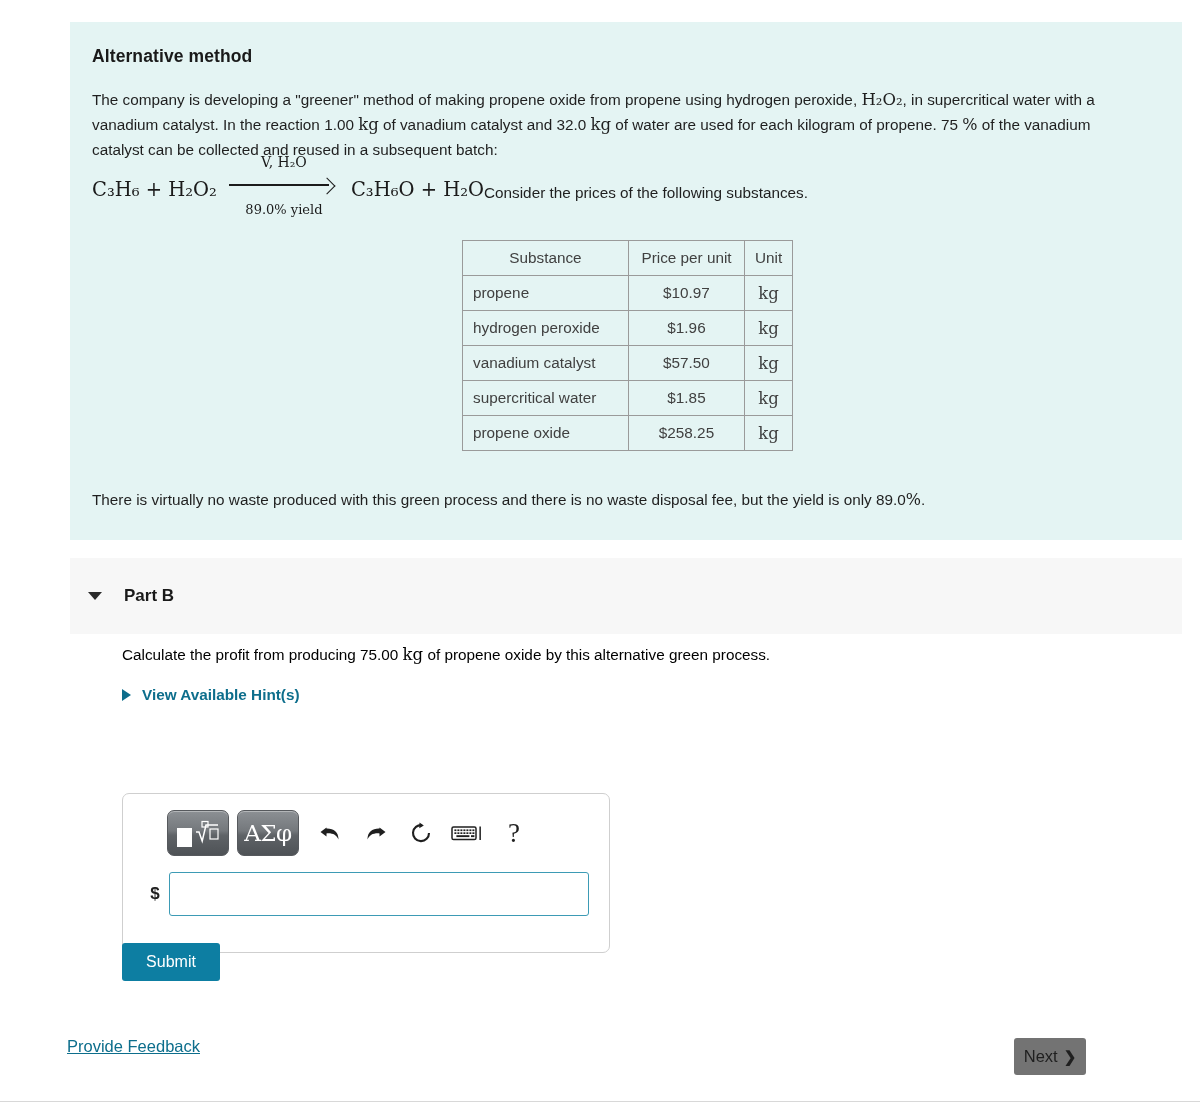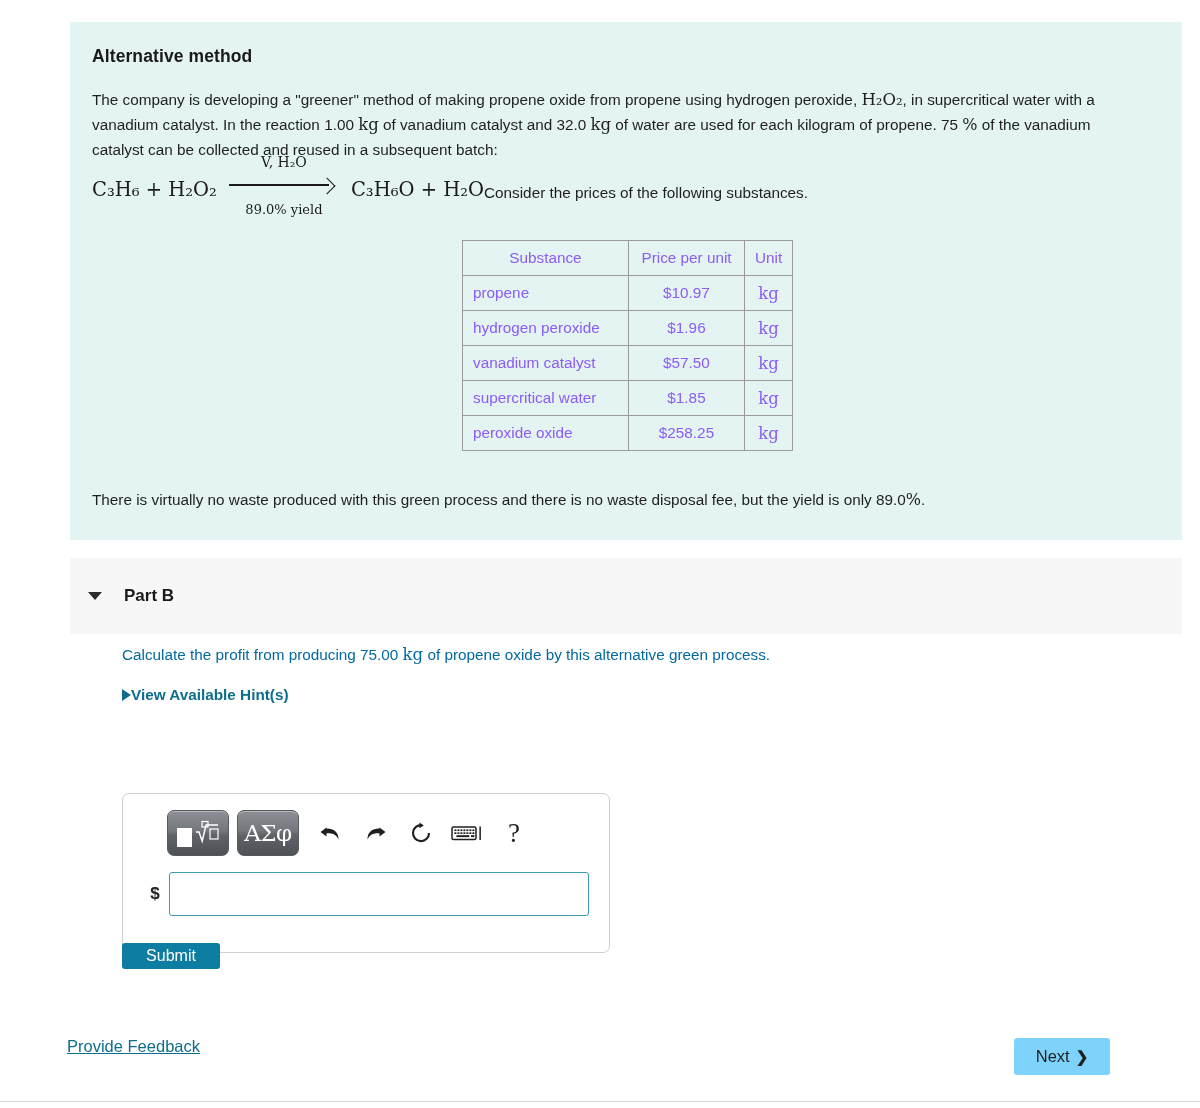--- a/index.html
+++ b/index.html
@@ -114,21 +114,21 @@
   }
 
   
   .price-table-wrap {
     position: absolute;
     left: 392px; top: 218px;
   }
   table.price-table {
     border-collapse: collapse;
     font-size: 15.3px;
-    color: #8b5cf6;
+    color: #404040;
   }
   table.price-table th,
   table.price-table td {
     border: 1px solid #9a9a9a;
     padding: 6px 10px;
     font-weight: normal;
     background: transparent;
     height: 35px;
   }
   table.price-table th { text-align: center; }
@@ -169,32 +169,33 @@
     margin-left: 22px;
     font-size: 17px;
     font-weight: bold;
     color: #1a1a1a;
   }
 
   
   .part-body { position: absolute; left: 122px; top: 645px; width: 900px; }
   .question-line {
     font-size: 15.3px;
-    color: #0369a1;
+    color: #000000;
     margin: 0 0 22px 0;
   }
   .instruction-line {
     font-size: 15.3px;
     font-weight: bold;
     color: #1a1a1a;
     margin: 0 0 26px 0;
   }
   .hints-row {
     display: flex;
     align-items: center;
+    gap: 11px;
     cursor: pointer;
     margin-bottom: 26px;
   }
   .hints-caret {
     width: 0; height: 0;
     border-top: 6.5px solid transparent;
     border-bottom: 6.5px solid transparent;
     border-left: 9px solid #0d6e8c;
   }
   .hints-label {
@@ -282,21 +283,21 @@
     outline: none;
     font-size: 16px;
     padding: 0 8px;
     font-family: "Liberation Sans", sans-serif;
     color: #1f1f1f;
   }
 
   .submit-button {
     position: absolute;
     left: 122px; top: 943px;
-    width: 98px; height: 26px;
+    width: 98px; height: 38px;
     background: #0d7ea2;
     color: #ffffff;
     border: none;
     border-radius: 3px;
     font-size: 16px;
     font-family: "Liberation Sans", sans-serif;
     cursor: pointer;
   }
 
   
@@ -310,22 +311,22 @@
     position: absolute;
     left: 67px; top: 1037px;
     font-size: 16.5px;
     color: #0d6e8c;
     text-decoration: underline;
     cursor: pointer;
   }
   .next-button {
     position: absolute;
     left: 1014px; top: 1038px;
-    width: 96px; height: 37px;
-    background: #7dd3fc;
+    width: 72px; height: 37px;
+    background: #737373;
     border: none;
     border-radius: 3px;
     color: #1f1f1f;
     font-size: 16.5px;
     font-family: "Liberation Sans", sans-serif;
     cursor: pointer;
     display: flex; align-items: center; justify-content: center;
     gap: 6px;
   }
   .next-chevron { font-size: 15px; font-weight: bold; }
@@ -376,21 +377,21 @@
             <td class="col-substance">vanadium catalyst</td>
             <td class="col-price">$57.50</td>
             <td class="col-unit unit-cell">kg</td>
           </tr>
           <tr>
             <td class="col-substance">supercritical water</td>
             <td class="col-price">$1.85</td>
             <td class="col-unit unit-cell">kg</td>
           </tr>
           <tr>
-            <td class="col-substance">peroxide oxide</td>
+            <td class="col-substance">propene oxide</td>
             <td class="col-price">$258.25</td>
             <td class="col-unit unit-cell">kg</td>
           </tr>
         </tbody>
       </table>
     </div>
 
     <div class="waste-note"><span>There is virtually no waste produced with this green process and there is no waste disposal fee, but the yield is only 89.0</span><span class="pct-serif">%</span><span>.</span></div>
 
   </div>

